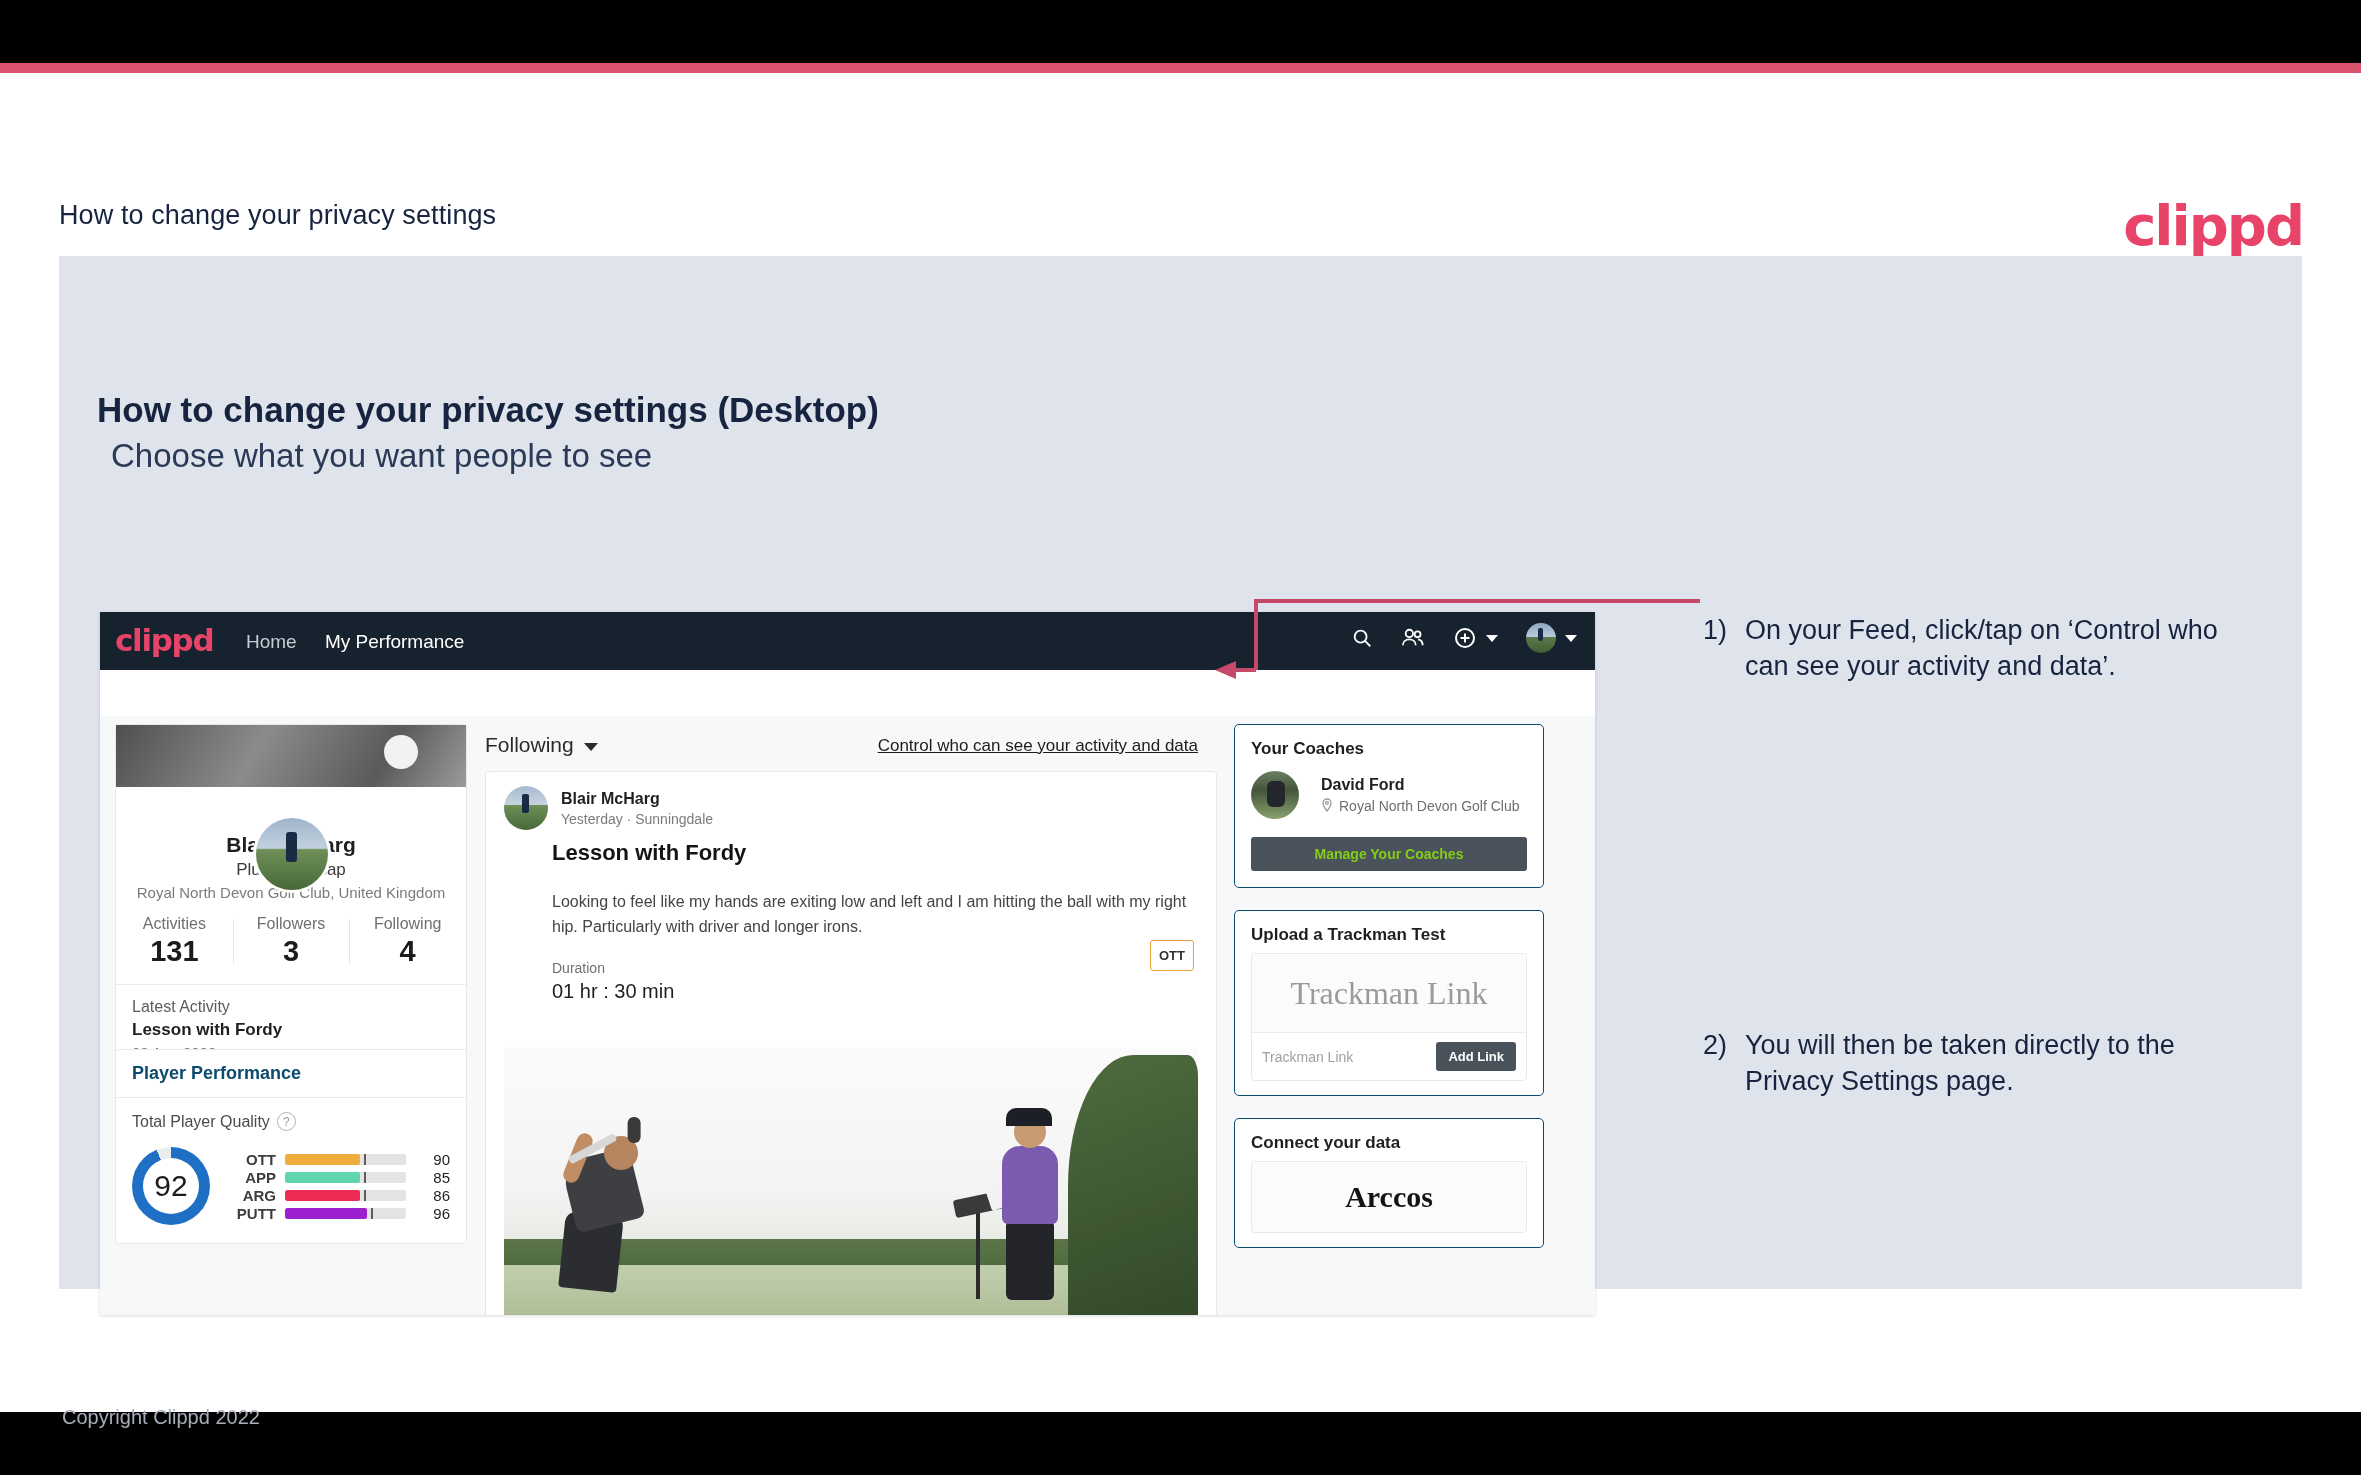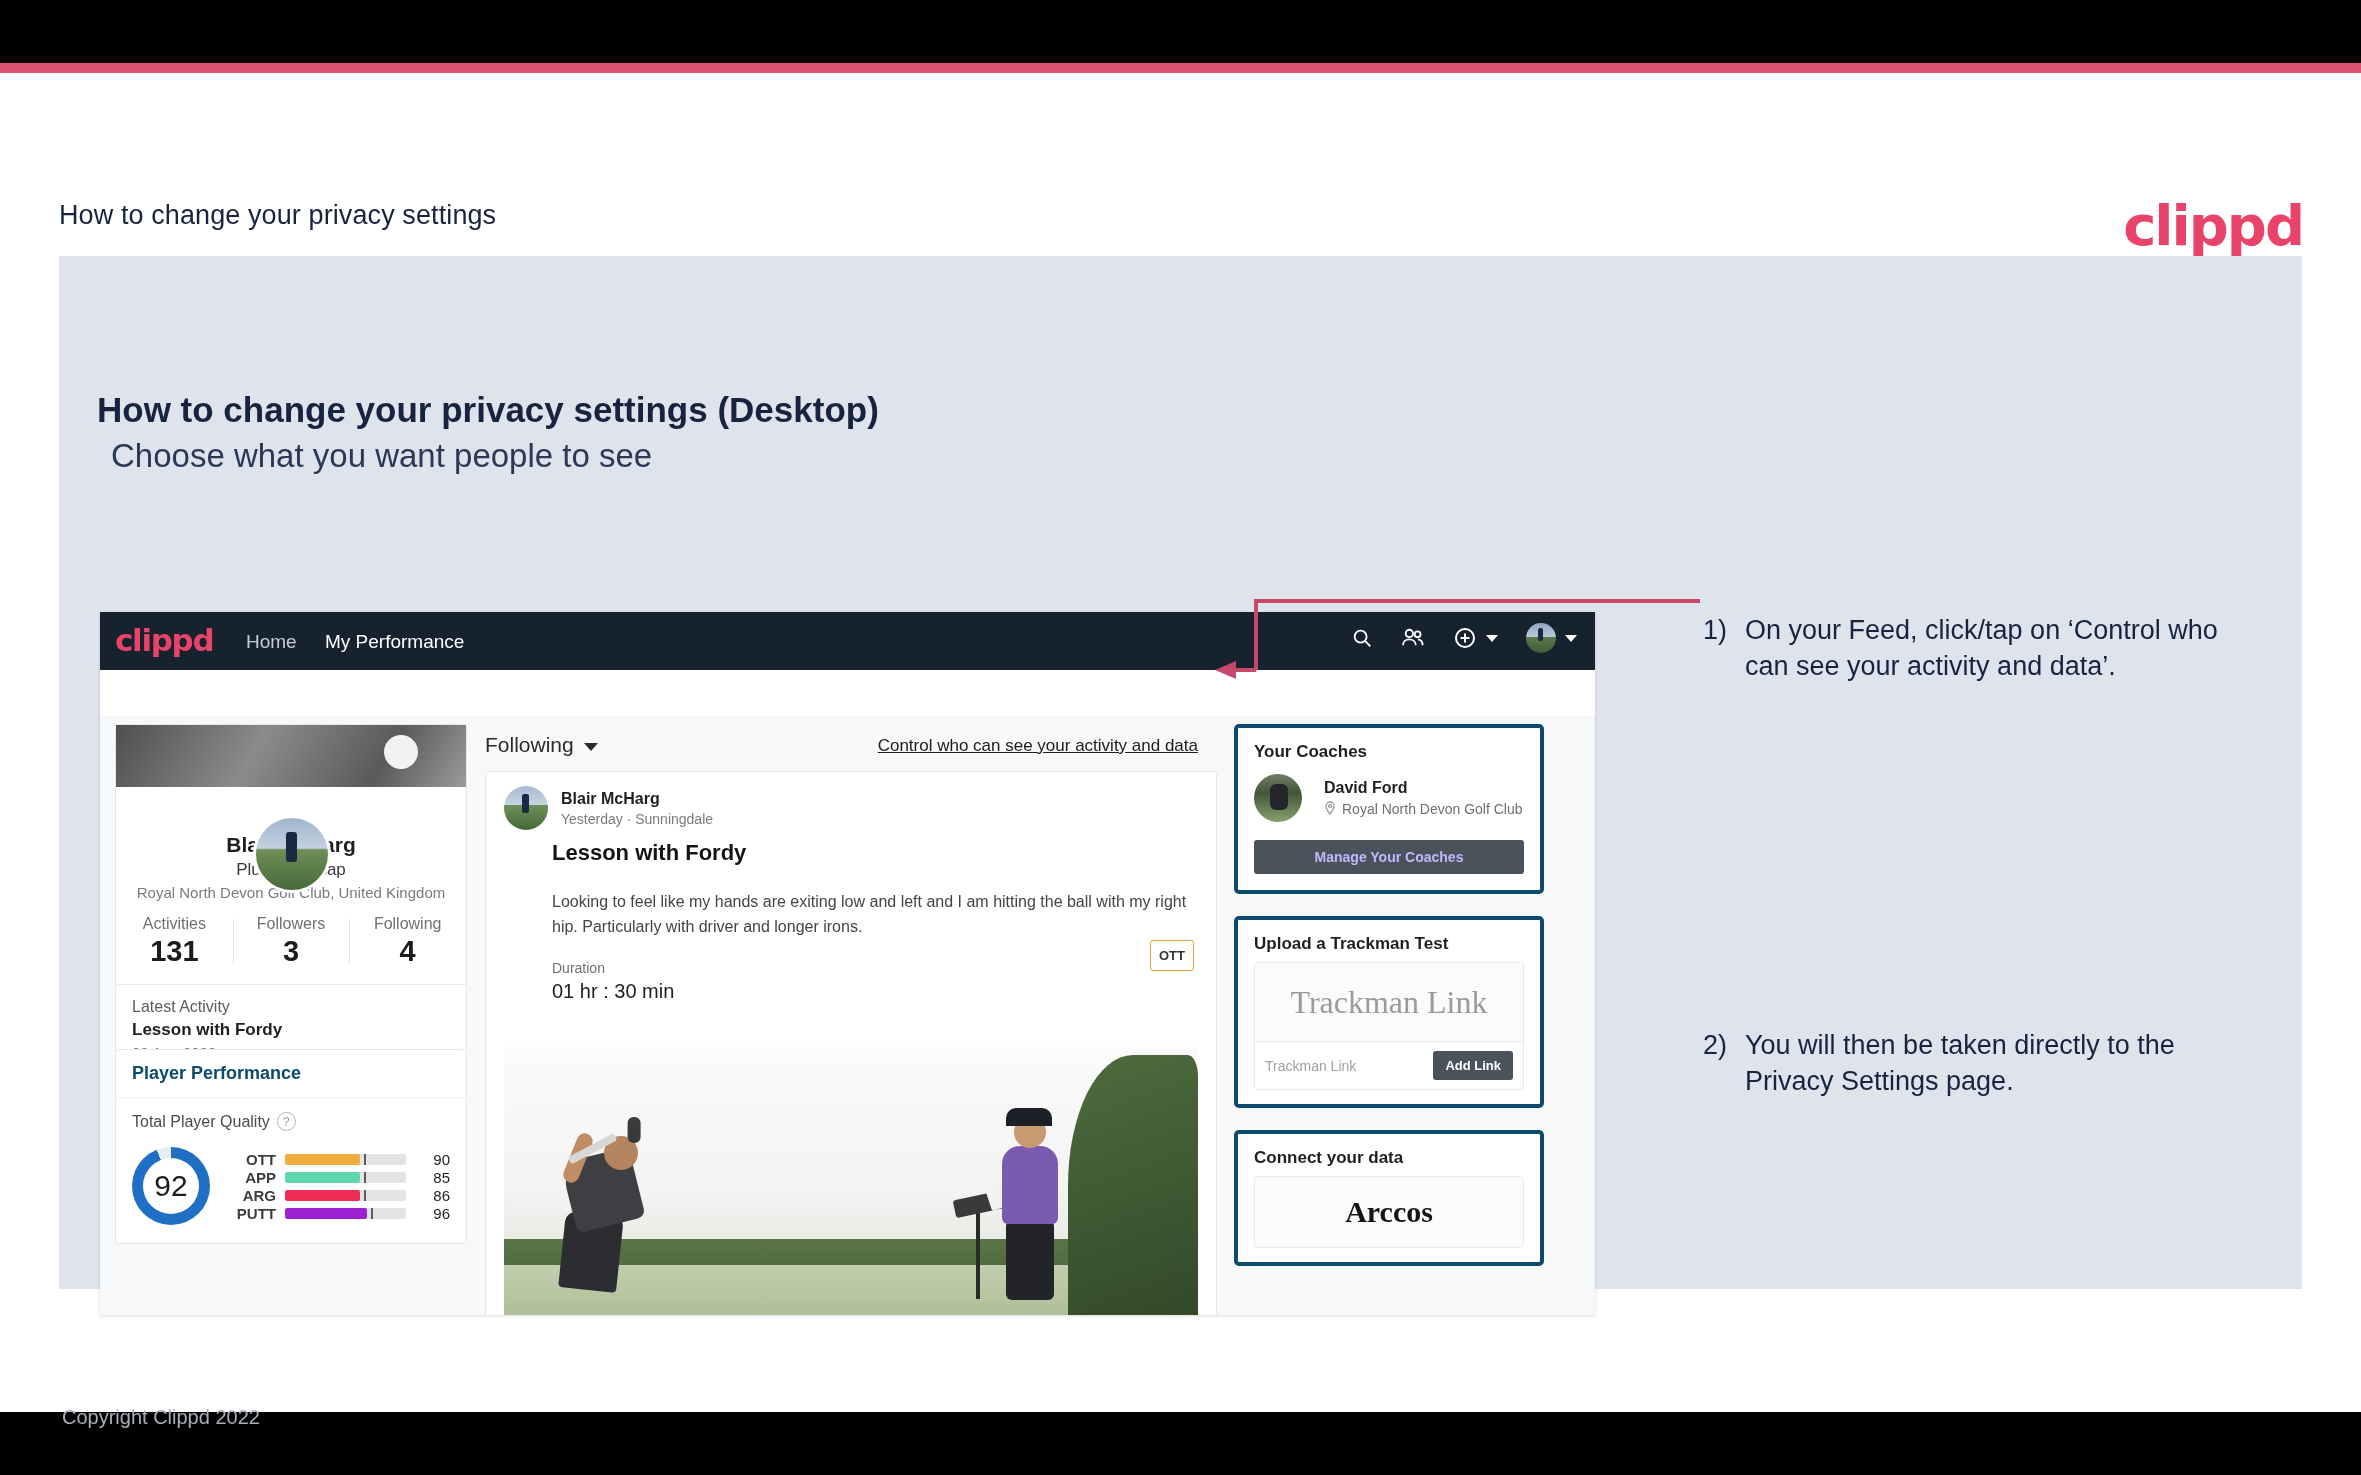--- a/index.html
+++ b/index.html
@@ -143,30 +143,30 @@
   .golferB .torso{position:absolute;left:14px;top:52px;width:56px;height:78px;background:#7b5bb0;border-radius:18px 18px 6px 6px;}
   .golferB .legs{position:absolute;left:18px;top:126px;width:48px;height:80px;background:#23242a;border-radius:6px;}
   .golferB .head{position:absolute;left:26px;top:22px;width:32px;height:32px;border-radius:50%;background:#c79a72;}
   .golferB .cap{position:absolute;left:18px;top:14px;width:46px;height:18px;background:#1d1f26;border-radius:10px 10px 0 0;}
   .tripod{position:absolute;right:218px;bottom:18px;width:4px;height:88px;background:#2b2b2b;}
   .tripod:before{content:"";position:absolute;left:-22px;top:-16px;width:52px;height:18px;background:#3a3a3a;border-radius:3px;transform:rotate(-12deg);}
   .tripod:after{content:"";position:absolute;left:12px;top:-26px;width:42px;height:20px;background:#f2f2f2;border-radius:2px;transform:rotate(-18deg);}
 
   
   .rcol{position:absolute;left:1134px;top:8px;width:310px;}
-  .rcard{background:#fff;border:4px solid #0c4a6e;border-radius:5px;margin-bottom:22px;}
+  .rcard{background:#fff;border:1px solid #0c4a6e;border-radius:5px;margin-bottom:22px;}
   .rtitle{padding:14px 16px 8px;font-size:17px;font-weight:700;color:#1f1f1f;}
   .coach{display:flex;align-items:center;padding:4px 16px 0;gap:8px;}
   .coach .cav{width:48px;height:48px;border-radius:50%;flex:0 0 auto;
      background:linear-gradient(180deg,#6d7f63 0%,#44553b 40%,#87a16e 100%);position:relative;overflow:hidden;}
   .coach .cav:after{content:"";position:absolute;left:16px;top:10px;width:18px;height:26px;background:#23262b;border-radius:6px;}
   .coach .ci{margin-left:14px;}
   .coach .cn{font-size:16px;font-weight:700;color:#1f1f1f;}
   .coach .cl{font-size:14px;color:#6f6f6f;margin-top:4px;display:flex;align-items:center;gap:6px;}
-  .btn-dark{margin:18px 16px 16px;height:34px;background:#4a535c;color:#c4b5fd;border-radius:3px;
+  .btn-dark{margin:18px 16px 16px;height:34px;background:#4a535c;color:#84cc16;border-radius:3px;
      display:flex;align-items:center;justify-content:center;font-size:14px;font-weight:700;}
   .tmbox{margin:0 16px 14px;border:1px solid #e9e9e9;border-radius:4px;overflow:hidden;}
   .tmlogo{height:78px;background:#fbfbfc;display:flex;align-items:center;justify-content:center;
      font-family:"Liberation Serif",serif;font-size:32px;color:#9a9a9a;}
   .tmrow{display:flex;align-items:center;justify-content:space-between;padding:9px 10px;border-top:1px solid #ededed;}
   .tminput{font-size:14px;color:#a0a0a0;}
   .tmbtn{background:#4a535c;color:#fff;font-size:13px;font-weight:700;padding:7px 12px;border-radius:3px;}
   .arclogo{height:70px;background:#fbfbfc;display:flex;align-items:center;justify-content:center;
      font-family:"Liberation Serif",serif;font-size:30px;font-weight:700;color:#141414;}
 

